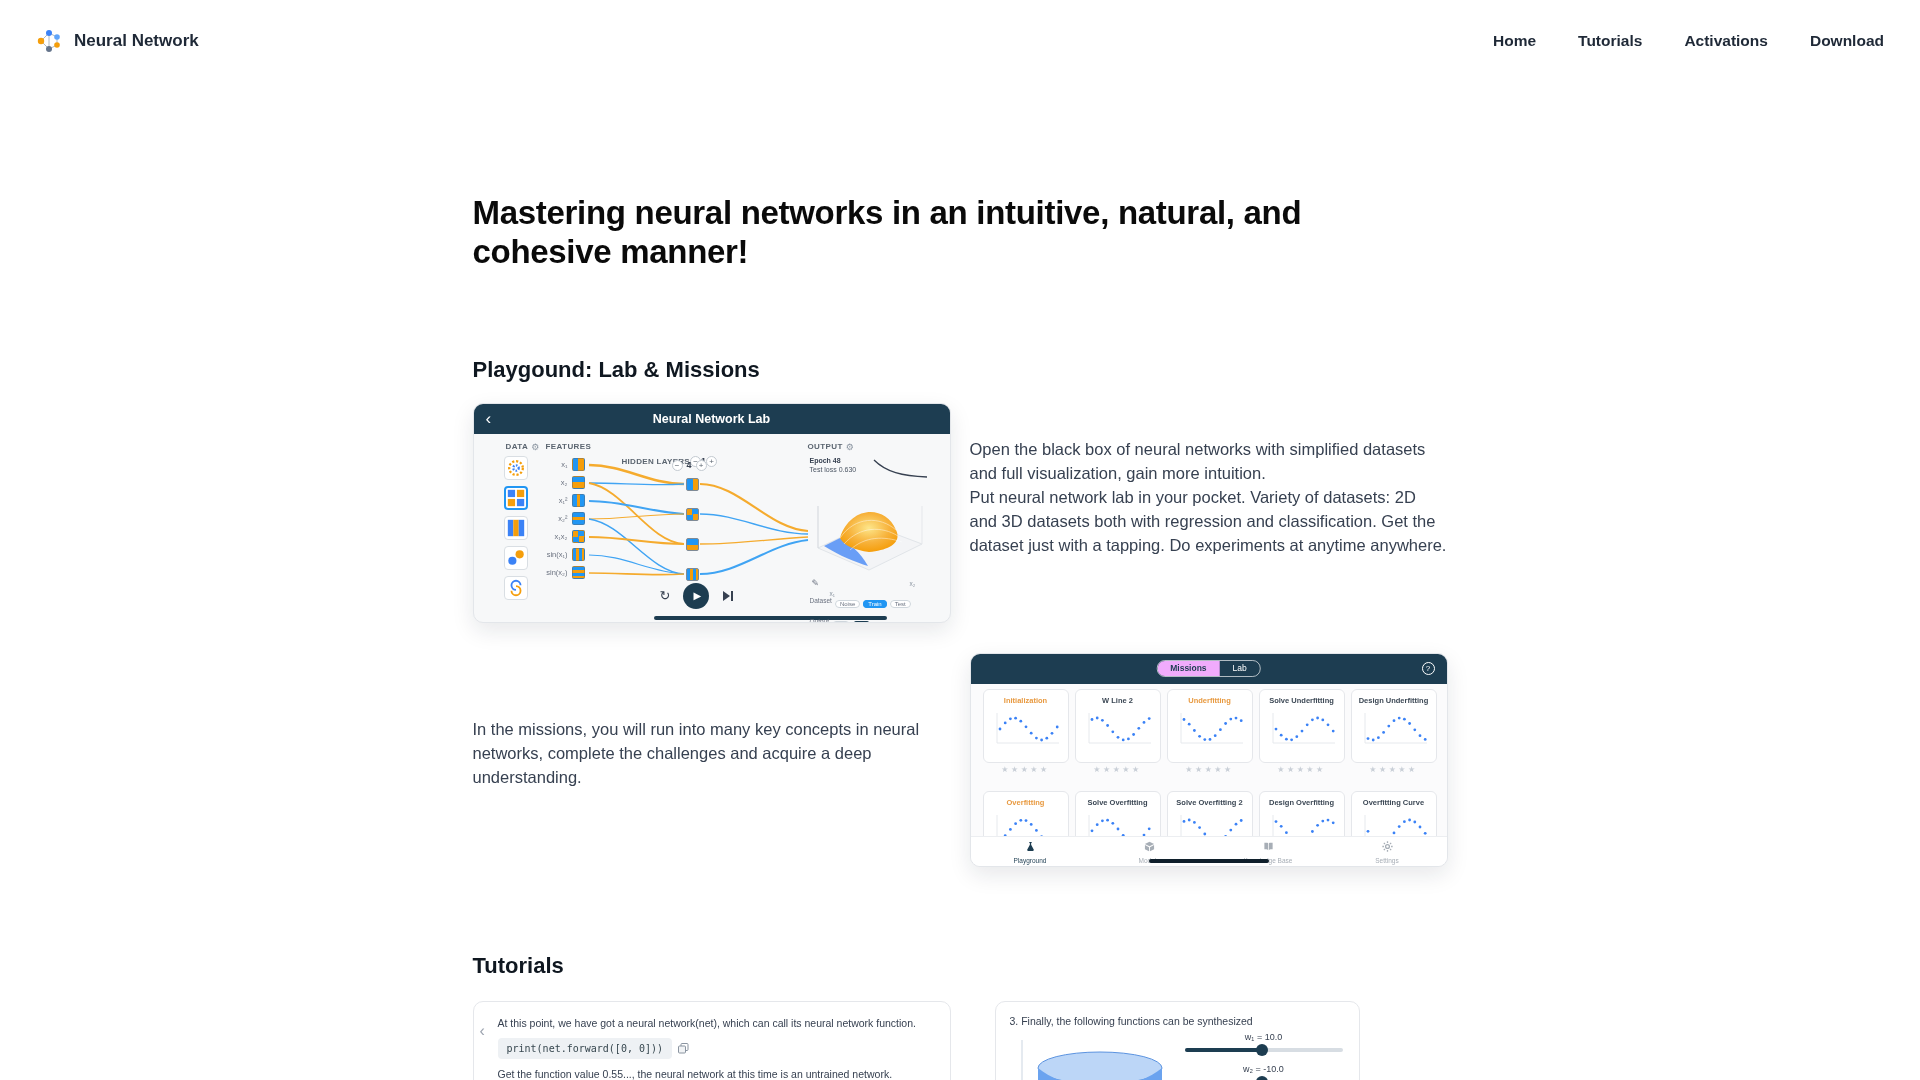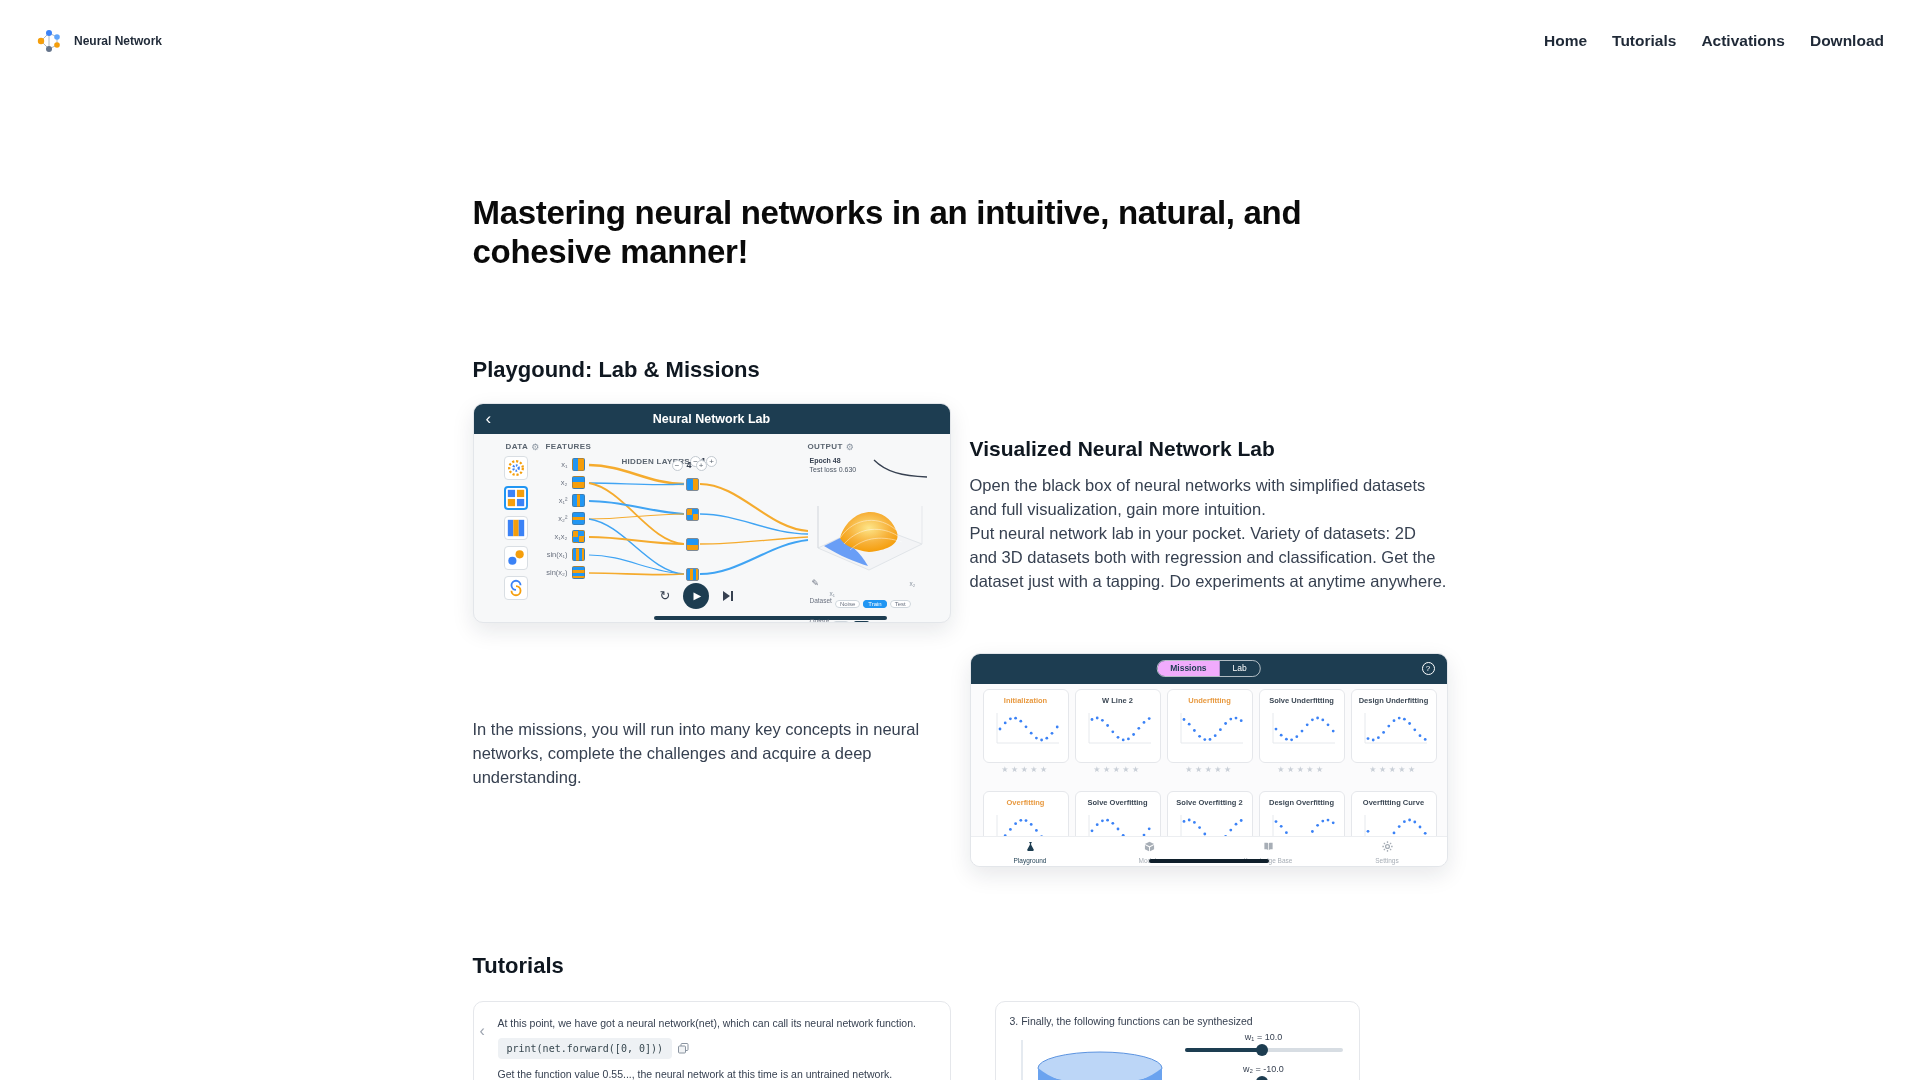--- a/index.html
+++ b/index.html
@@ -2,22 +2,22 @@
 <html><head>
 <meta charset="utf-8">
 <style>
   *{margin:0;padding:0;box-sizing:border-box}
   html,body{width:1920px;height:1080px;overflow:hidden;background:#fff;
     font-family:"Liberation Sans",sans-serif;color:#111827}
   a{text-decoration:none;color:inherit}
 
   
   header{display:flex;justify-content:space-between;align-items:center;padding:26px 36px 26px 34px}
-  .brand{display:flex;align-items:center;gap:10px;font-size:12px;font-weight:700;color:#1f2937;cursor:pointer}
-  nav{display:flex;gap:25px}
+  .brand{display:flex;align-items:center;gap:10px;font-size:17px;font-weight:700;color:#1f2937;cursor:pointer}
+  nav{display:flex;gap:42px}
   nav a{font-size:15.5px;font-weight:700;color:#1f2937}
 
   
   main{width:975px;margin:0 auto}
   h1{margin-top:112px;font-size:33px;line-height:1.18;letter-spacing:-.3px;color:#0a0a0a;max-width:965px;font-weight:700}
   h2{font-size:22px;font-weight:700;color:#0f1720}
   #h2-playground{margin-top:85px}
   #h2-tutorials{margin-top:86px}
   .row{display:grid;grid-template-columns:478px 478px;column-gap:19px}
   .row1{margin-top:20px}
@@ -336,21 +336,20 @@
         </div>
         <div class="tog-row">
           <span class="tog-label">Output</span>
           <span id="chips2"><span class="chip" style="margin-right: 3px;">2D</span><span class="chip on-dark" style="margin-right: 3px;">3D</span></span>
         </div>
       </div>
       <div class="lab-scrub"></div>
     </div>
 
     <div class="copy">
-      <h3>Visualized Neural Network Lab</h3>
       <p>Open the black box of neural networks with simplified datasets and full visualization, gain more intuition.</p>
       <p>Put neural network lab in your pocket. Variety of datasets: 2D and 3D datasets both with regression and classification. Get the dataset just with a tapping. Do experiments at anytime anywhere.</p>
     </div>
   </section>
 
   <section class="row row2">
     <div class="copy">
       <p>In the missions, you will run into many key concepts in neural networks, complete the challenges and acquire a deep understanding.</p>
     </div>
 

